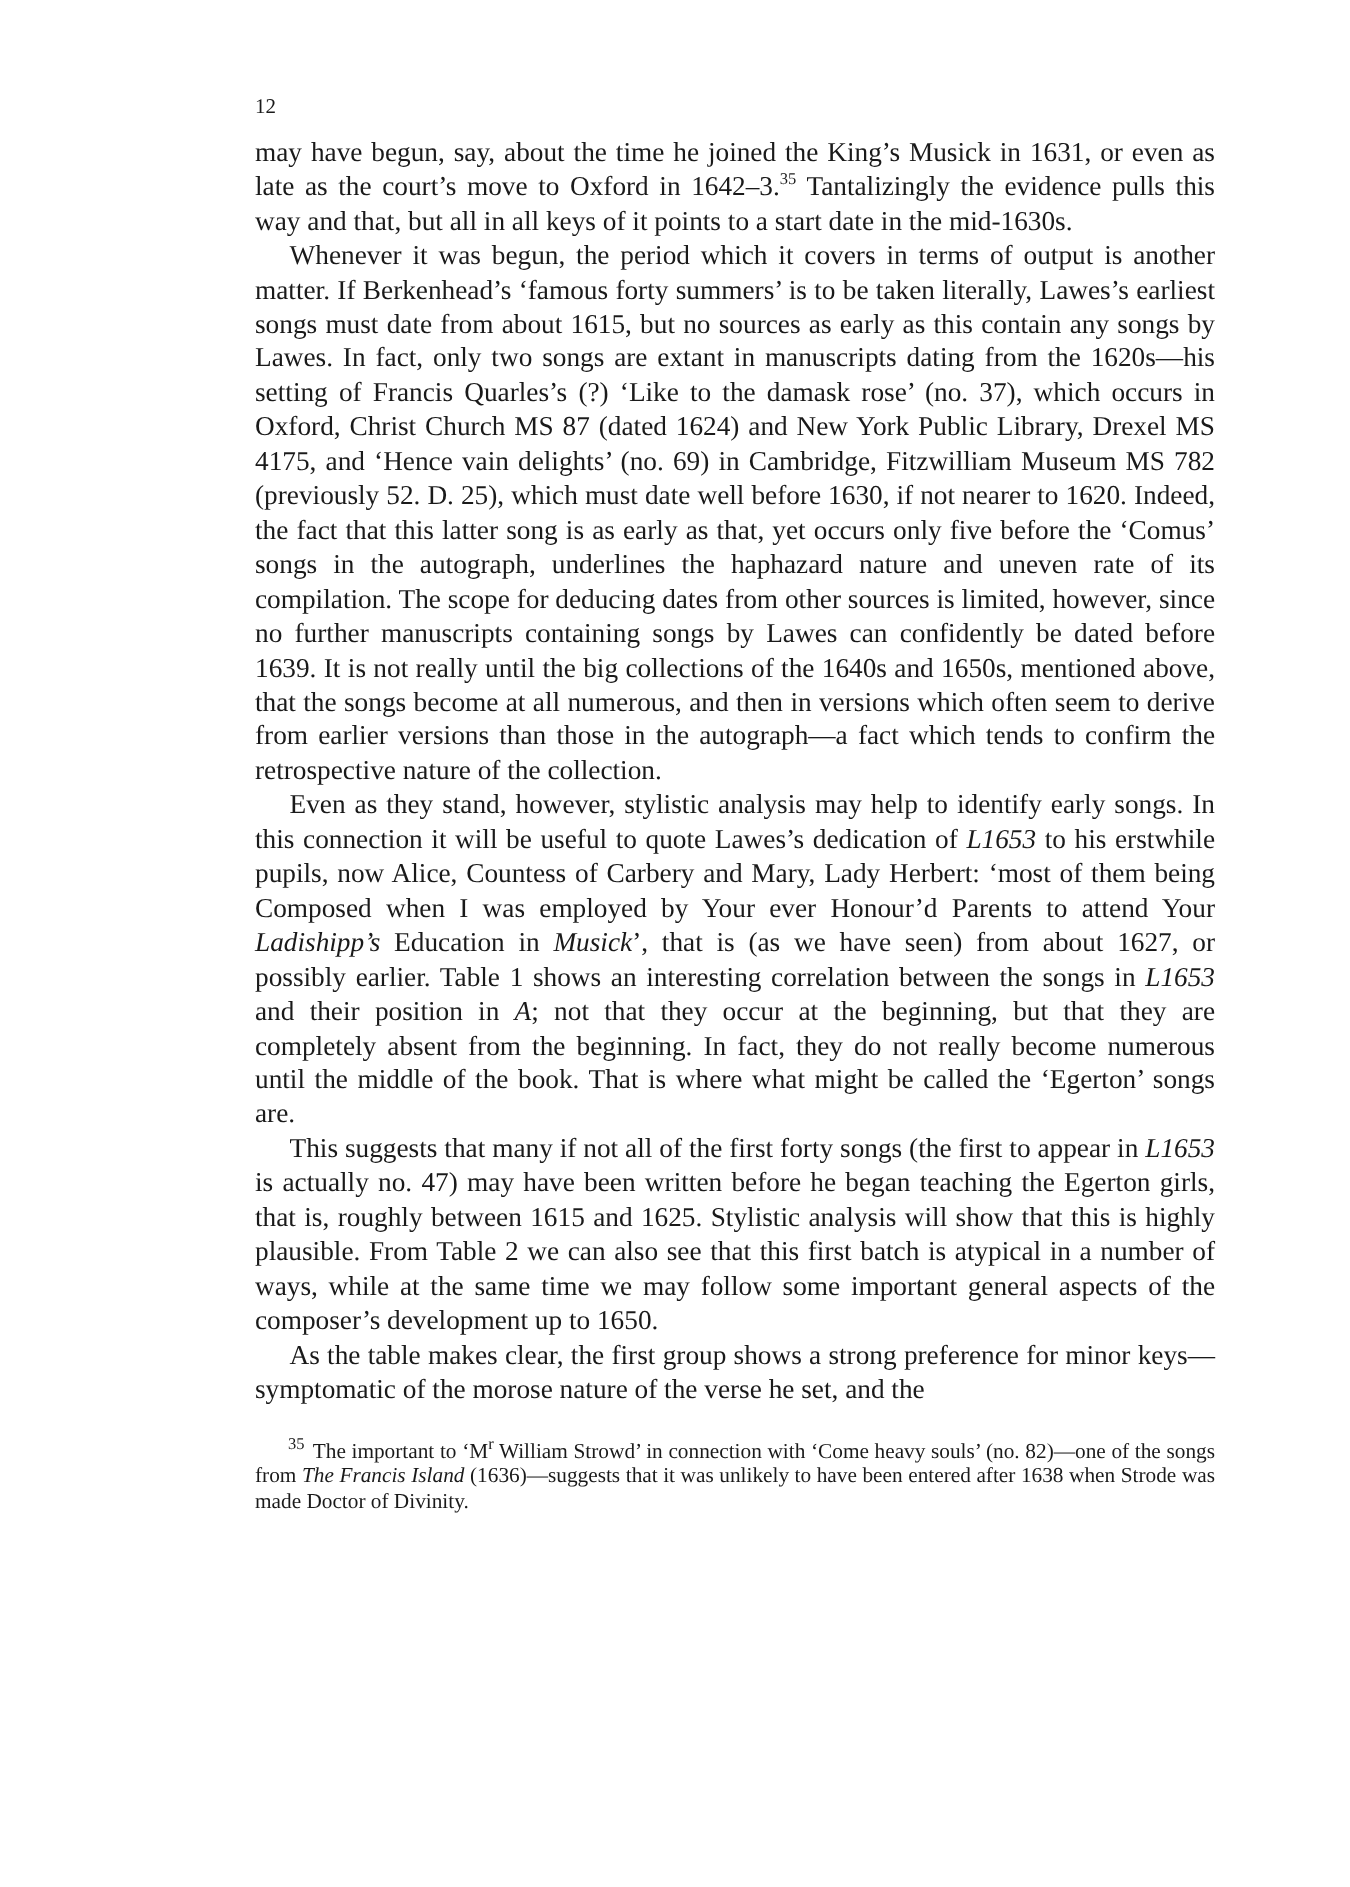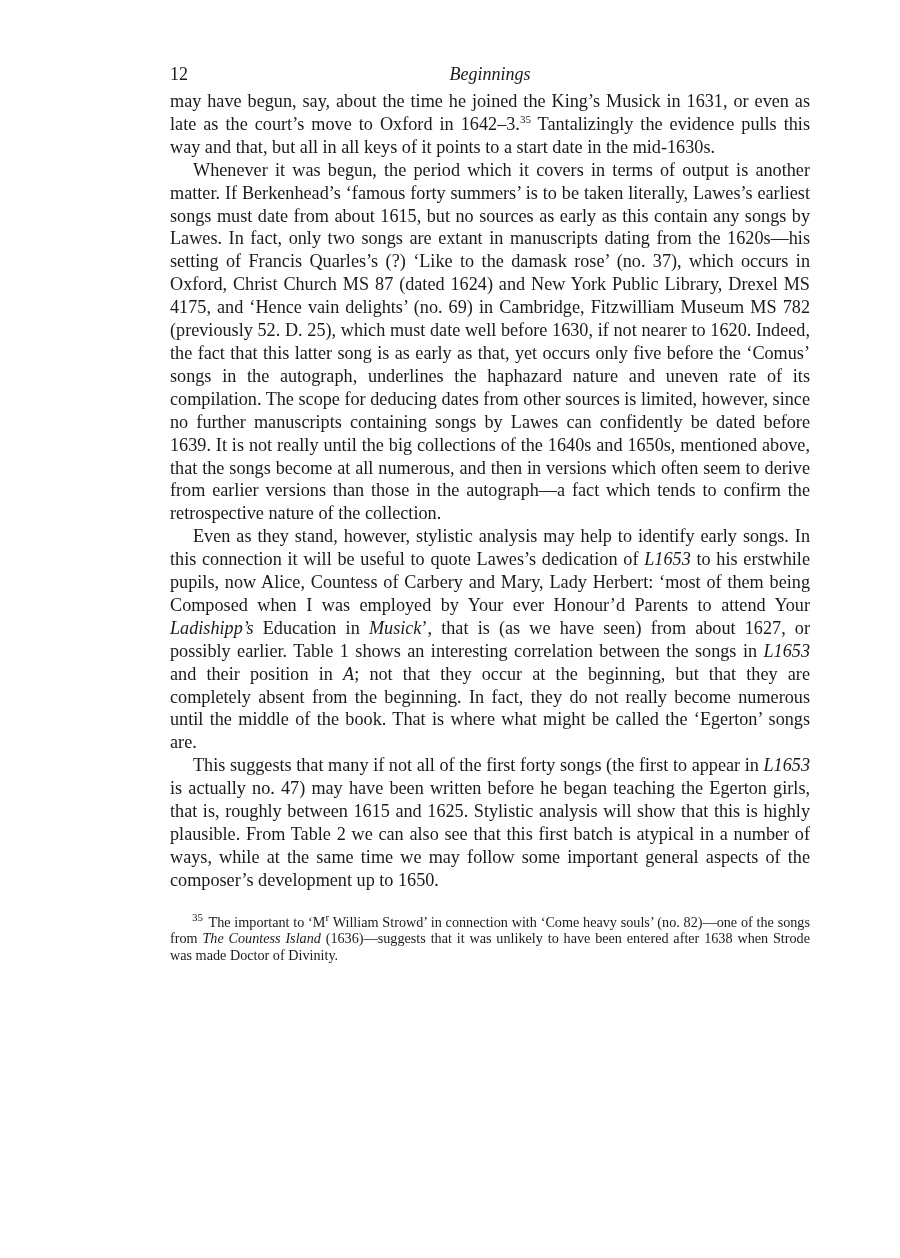--- a/index.html
+++ b/index.html
@@ -1,34 +1,34 @@
 <!DOCTYPE html>
 <html><head>
 <meta charset="utf-8">
 <style>
   html,body{margin:0;padding:0;background:#fff;}
   body{width:900px;height:1258px;position:relative;font-family:"Liberation Serif","DejaVu Serif",serif;color:#1a1a1a;}
   .page{position:absolute;left:170px;top:64px;width:640px;}
-  .header{position:relative;height:26px;font-size:18px;}
+  .header{position:relative;height:26px;font-size:14px;}
   .pnum{position:absolute;left:0;top:0;}
   .rh{position:absolute;left:0;right:0;text-align:center;font-style:italic;}
   .body p{margin:0;font-size:18.2px;line-height:22.9px;text-align:justify;}
   .body p.ind{text-indent:23px;}
   sup{font-size:11px;line-height:0;}
   .fn{margin-top:22px;font-size:14.2px;line-height:16.5px;text-align:justify;text-indent:22px;}
   i{font-style:italic;margin-top:24px;}
 </style>
 </head>
 <body>
 
 <div class="page">
   <div class="header">
     <span class="pnum">12</span>
-    <span class="rh">Beginnings</span>
   </div>
   <div class="body" id="body">
       <p><span>may have begun, say, about the time he joined the King’s Musick in 1631, or even as late as the court’s move to Oxford in 1642–3.</span><sup>35</sup><span> Tantalizingly the evidence pulls this way and that, but all in all keys of it points to a start date in the mid-1630s.</span></p>
       <p class="ind"><span>Whenever it was begun, the period which it covers in terms of output is another matter. If Berkenhead’s ‘famous forty summers’ is to be taken literally, Lawes’s earliest songs must date from about 1615, but no sources as early as this contain any songs by Lawes. In fact, only two songs are extant in manuscripts dating from the 1620s—his setting of Francis Quarles’s (?) ‘Like to the damask rose’ (no. 37), which occurs in Oxford, Christ Church MS 87 (dated 1624) and New York Public Library, Drexel MS 4175, and ‘Hence vain delights’ (no. 69) in Cambridge, Fitzwilliam Museum MS 782 (previously 52. D. 25), which must date well before 1630, if not nearer to 1620. Indeed, the fact that this latter song is as early as that, yet occurs only five before the ‘Comus’ songs in the autograph, underlines the haphazard nature and uneven rate of its compilation. The scope for deducing dates from other sources is limited, however, since no further manuscripts containing songs by Lawes can confidently be dated before 1639. It is not really until the big collections of the 1640s and 1650s, mentioned above, that the songs become at all numerous, and then in versions which often seem to derive from earlier versions than those in the autograph—a fact which tends to confirm the retrospective nature of the collection.</span></p>
       <p class="ind"><span>Even as they stand, however, stylistic analysis may help to identify early songs. In this connection it will be useful to quote Lawes’s dedication of </span><i>L1653</i><span> to his erstwhile pupils, now Alice, Countess of Carbery and Mary, Lady Herbert: ‘most of them being Composed when I was employed by Your ever Honour’d Parents to attend Your </span><i>Ladishipp’s</i><span> Education in </span><i>Musick</i><span>’, that is (as we have seen) from about 1627, or possibly earlier. Table 1 shows an interesting correlation between the songs in </span><i>L1653</i><span> and their position in </span><i>A</i><span>; not that they occur at the beginning, but that they are completely absent from the beginning. In fact, they do not really become numerous until the middle of the book. That is where what might be called the ‘Egerton’ songs are.</span></p>
       <p class="ind"><span>This suggests that many if not all of the first forty songs (the first to appear in </span><i>L1653</i><span> is actually no. 47) may have been written before he began teaching the Egerton girls, that is, roughly between 1615 and 1625. Stylistic analysis will show that this is highly plausible. From Table 2 we can also see that this first batch is atypical in a number of ways, while at the same time we may follow some important general aspects of the composer’s development up to 1650.</span></p>
+      <p class="ind"><span>As the table makes clear, the first group shows a strong preference for minor keys—symptomatic of the morose nature of the verse he set, and the</span></p>
     </div>
-  <div class="fn" id="fn"><sup>35 </sup><span>The important to ‘M</span><sup>r</sup><span> William Strowd’ in connection with ‘Come heavy souls’ (no. 82)—one of the songs from </span><i>The Countess Island</i><span> (1636)—suggests that it was unlikely to have been entered after 1638 when Strode was made Doctor of Divinity.</span></div>
+  <div class="fn" id="fn"><sup>35 </sup><span>The important to ‘M</span><sup>r</sup><span> William Strowd’ in connection with ‘Come heavy souls’ (no. 82)—one of the songs from </span><i>The Francis Island</i><span> (1636)—suggests that it was unlikely to have been entered after 1638 when Strode was made Doctor of Divinity.</span></div>
 </div>
 
 </body></html>

